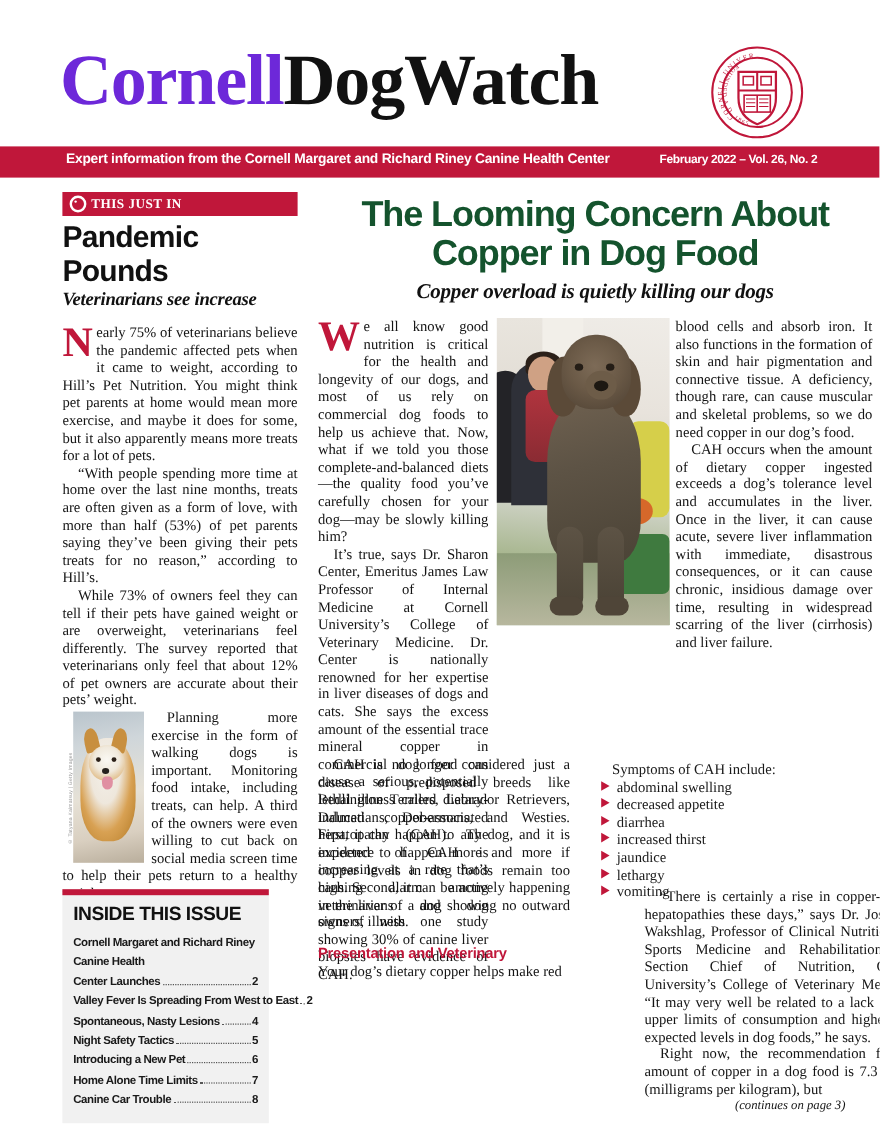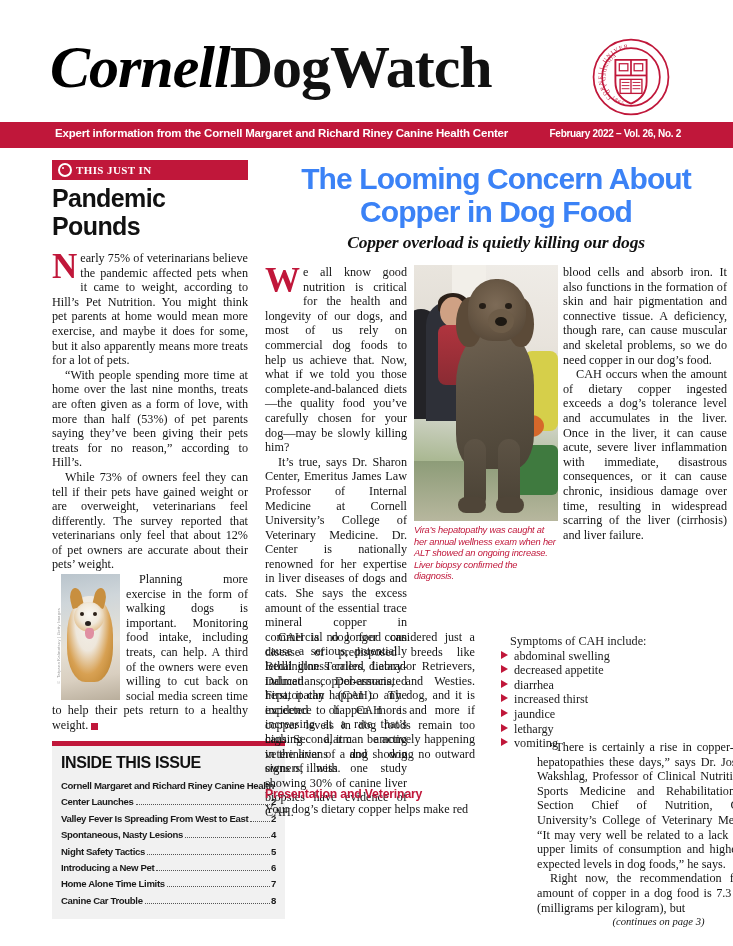--- a/index.html
+++ b/index.html
@@ -33,23 +33,22 @@
     position: absolute;
     left: 50px;
     top: 36px;
     font-family: "Liberation Serif", serif;
     font-size: 60px;
     line-height: 62px;
     letter-spacing: -1px;
     white-space: nowrap;
   }
   .mh-cornell {
-    color: #000000;
-    font-weight: bold;
-    font-style: italic;
+    color: #6d28d9;
+    font-weight: bold;
   }
   .mh-dogwatch {
     color: #111;
     font-weight: bold;
   }
 
   
   .seal {
     position: absolute;
     left: 592px;
@@ -252,21 +251,21 @@
     transform: rotate(180deg);
     letter-spacing: 0.2px;
     white-space: nowrap;
   }
 
   
   .inside-box {
     position: absolute;
     left: 52px;
     top: 741px;
-    width: 233px;
+    width: 172px;
     background: #f1f1f1;
     border-top: 5px solid #c0173a;
     padding: 8px 9px 10px 9px;
     box-sizing: border-box;
   }
   .inside-title {
     font-family: "Liberation Sans", sans-serif;
     font-weight: bold;
     font-size: 16px;
     color: #111;
@@ -302,21 +301,21 @@
   .headline {
     position: absolute;
     left: 265px;
     top: 162px;
     width: 462px;
     text-align: center;
     font-family: "Liberation Sans", sans-serif;
     font-weight: bold;
     font-size: 30px;
     line-height: 33px;
-    color: #3b82f6;
+    color: #14532d;
     letter-spacing: -0.9px;
   }
   .deck {
     position: absolute;
     left: 265px;
     top: 232px;
     width: 462px;
     text-align: center;
     font-family: "Liberation Serif", serif;
     font-style: italic;
@@ -588,20 +587,21 @@
     <div class="redbar-left">Expert information from the Cornell Margaret and Richard Riney Canine Health Center</div>
     <div class="redbar-right">February 2022 – Vol. 26, No. 2</div>
   </div>
 
   <div class="leftcol">
     <div class="tji-bar">
       <span class="tji-icon"></span>
       <span>THIS JUST IN</span>
     </div>
     <div class="pandemic-head">Pandemic Pounds</div>
+    <div class="pandemic-sub">Veterinarians see increase</div>
 
     <div class="lc-body">
       <p class="first"><span class="dropcap">N</span><span>early 75% of veterinarians believe the pandemic affected pets when it came to weight, according to Hill’s Pet Nutrition. You might think pet parents at home would mean more exercise, and maybe it does for some, but it also apparently means more treats for a lot of pets.</span></p>
       <p>“With people spending more time at home over the last nine months, treats are often given as a form of love, with more than half (53%) of pet parents saying they’ve been giving their pets treats for no reason,” according to Hill’s.</p>
       <p>While 73% of owners feel they can tell if their pets have gained weight or are overweight, veterinarians feel differently. The survey reported that veterinarians only feel that about 12% of pet owners are accurate about their pets’ weight.</p>
       <div class="corgi-wrap">
         <div class="corgi-credit">© Tatyana Kalmatsuy | Getty Images</div>
         <div class="corgi-photo">
           <div class="corgi-body"></div>
           <div class="corgi-earL"></div>
@@ -699,21 +699,20 @@
         <div class="vp-dog-pawR"></div>
         <div class="vp-dog-earL"></div>
         <div class="vp-dog-earR"></div>
         <div class="vp-dog-head"></div>
         <div class="vp-dog-muzzle"></div>
         <div class="vp-dog-eyeL"></div>
         <div class="vp-dog-eyeR"></div>
         <div class="vp-dog-nose"></div>
       </div>
     </div>
-    <div class="vira-caption">Vira’s hepatopathy was caught at her annual wellness exam when her ALT showed an ongoing increase. Liver biopsy confirmed the diagnosis.</div>
   </div>
 
   <div class="maincol col-right">
     <p class="first">blood cells and absorb iron. It also functions in the formation of skin and hair pigmentation and connective tissue. A deficiency, though rare, can cause muscular and skeletal problems, so we do need copper in our dog’s food.</p>
     <p>CAH occurs when the amount of dietary copper ingested exceeds a dog’s tolerance level and accumulates in the liver. Once in the liver, it can cause acute, severe liver inflammation with immediate, disastrous consequences, or it can cause chronic, insidious damage over time, resulting in widespread scarring of the liver (cirrhosis) and liver failure.</p>
   </div>
 
   <div class="symptoms">
     <div style="text-indent:13px;">Symptoms of CAH include:</div>
     <div class="sym-row">

